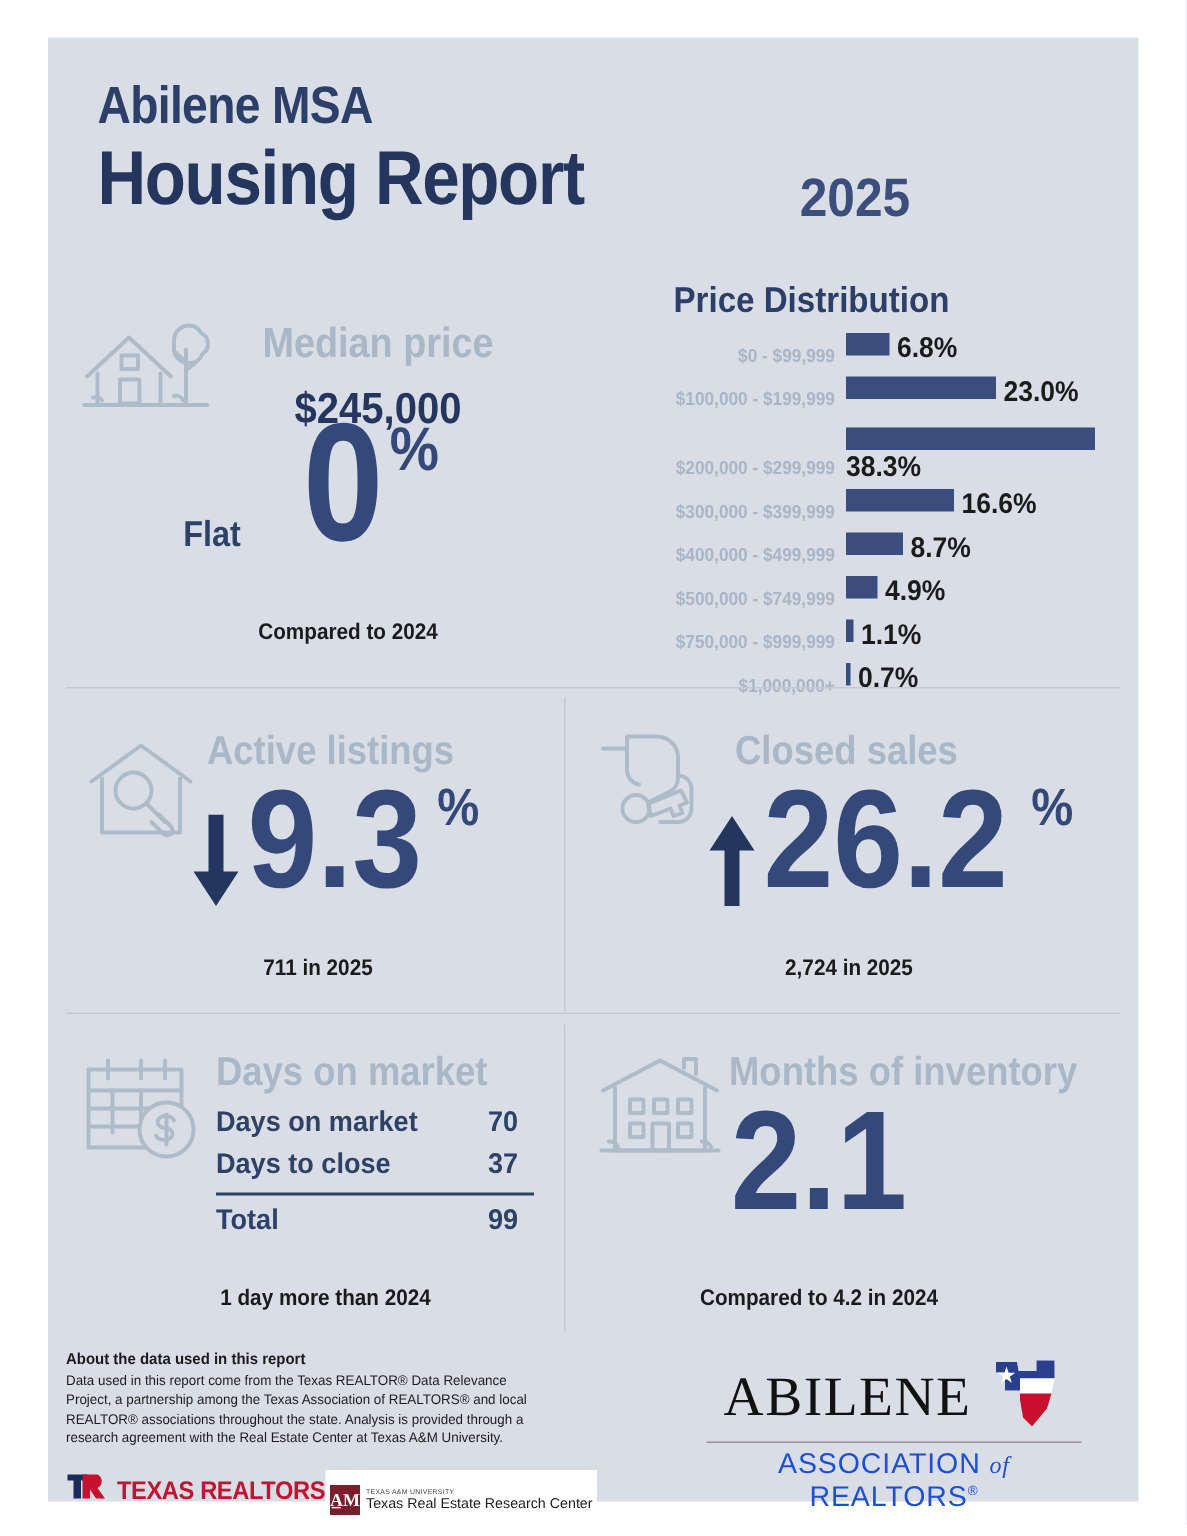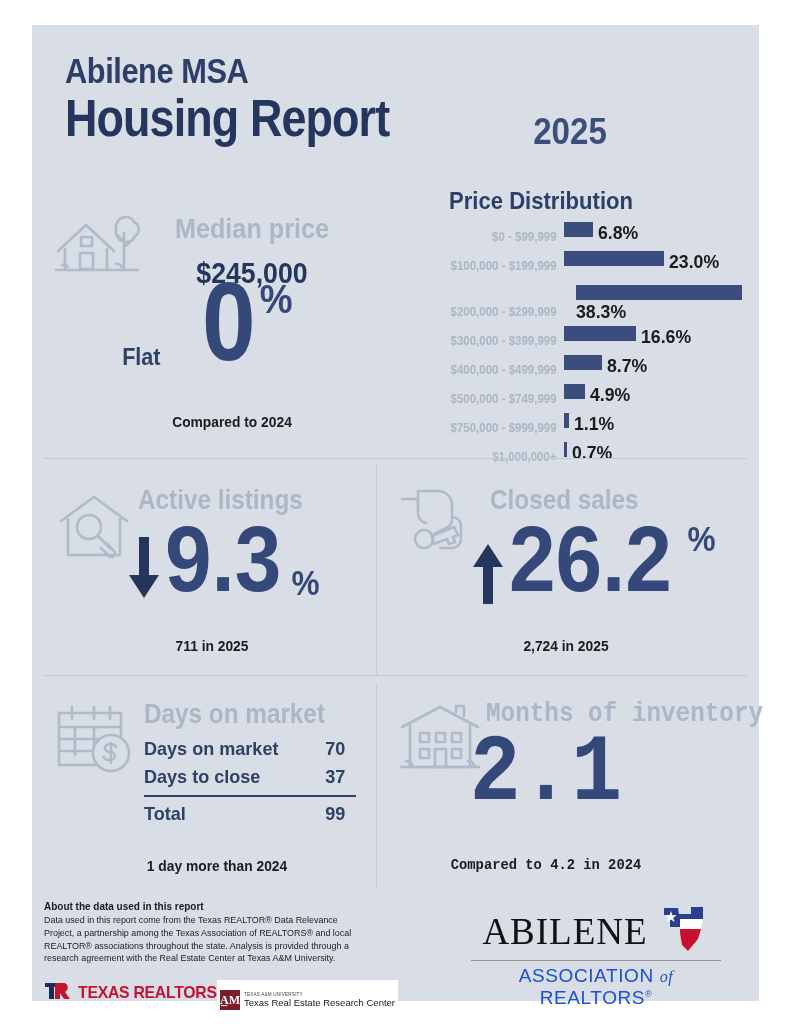--- a/index.html
+++ b/index.html
@@ -202,21 +202,21 @@
     font-weight: bold;
     color: #1b1b1b;
     margin-left: 5px;
     white-space: nowrap;
     transform: scaleX(0.93);
     transform-origin: left center;
   }
   
   .dist-row.tall { height: 46px; align-items: flex-start; }
   .dist-row.tall .dist-label { margin-top: 25px; }
-  .dist-row.tall .dist-bar-area { flex-direction: column; align-items: flex-start; margin-left: 12px; }
+  .dist-row.tall .dist-bar-area { flex-direction: column; align-items: flex-start; }
   .dist-row.tall .dist-bar { margin-top: 5px; }
   .dist-row.tall .dist-val { margin-left: 0; margin-top: 1px; }
 
   
   .hr {
     position: absolute;
     height: 1px;
     background: #c3c9d3;
   }
   .vr {
@@ -307,21 +307,21 @@
     top: 170px;
     width: 290px;
     text-align: center;
     font-size: 15px;
     font-weight: bold;
     color: #1b1b1b;
     transform: scaleX(0.92);
   }
 
   
-  .moi-panel { position: absolute; left: 344px; top: 662px; width: 383px; height: 200px; font-family: Liberation Mono, monospace; }
+  .moi-panel { position: absolute; left: 344px; top: 662px; width: 383px; height: 200px; }
   .moi-head {
     position: absolute;
     left: 110px; top: 12px;
     font-size: 27px;
     font-weight: bold;
     color: #aab7c7;
     transform: scaleX(0.9);
     transform-origin: left center;
     white-space: nowrap;
   }
@@ -538,21 +538,21 @@
     <div style="position:absolute;left:25px;top:28px;">
       <svg width="74" height="72" viewBox="0 0 74 72" fill="none" stroke="#aebbc9" stroke-width="2.6" stroke-linecap="round" stroke-linejoin="round">
         <path d="M4 28 L37 4 L70 28"></path>
         <path d="M11 26 L11 62 L63 62 L63 26"></path>
         <circle cx="32" cy="34" r="12"></circle>
         <path d="M41 43 L53 55"></path>
         <path d="M49 50 l8 8 a3.5 3.5 0 0 1 -5 5 l-8 -8"></path>
       </svg>
     </div>
     <div class="stat-head" style="left:106px; top:20px;">Active listings</div>
-    <div class="stat-big" style="left:95px; top:44px;align-items:flex-end;">
+    <div class="stat-big" style="left:95px; top:50px;">
       <span class="arrow">
         <svg width="34" height="62" viewBox="0 0 34 62">
           <path d="M12 0 h10 v38 h10 L17 61 L2 38 h10 z" fill="#24365e"></path>
         </svg>
       </span>
       <span class="stat-num">9.3</span>
       <span class="stat-sign">%</span>
     </div>
     <div class="stat-sub" style="left:40px; top:172px; width:280px;">711 in 2025</div>
   </div>

